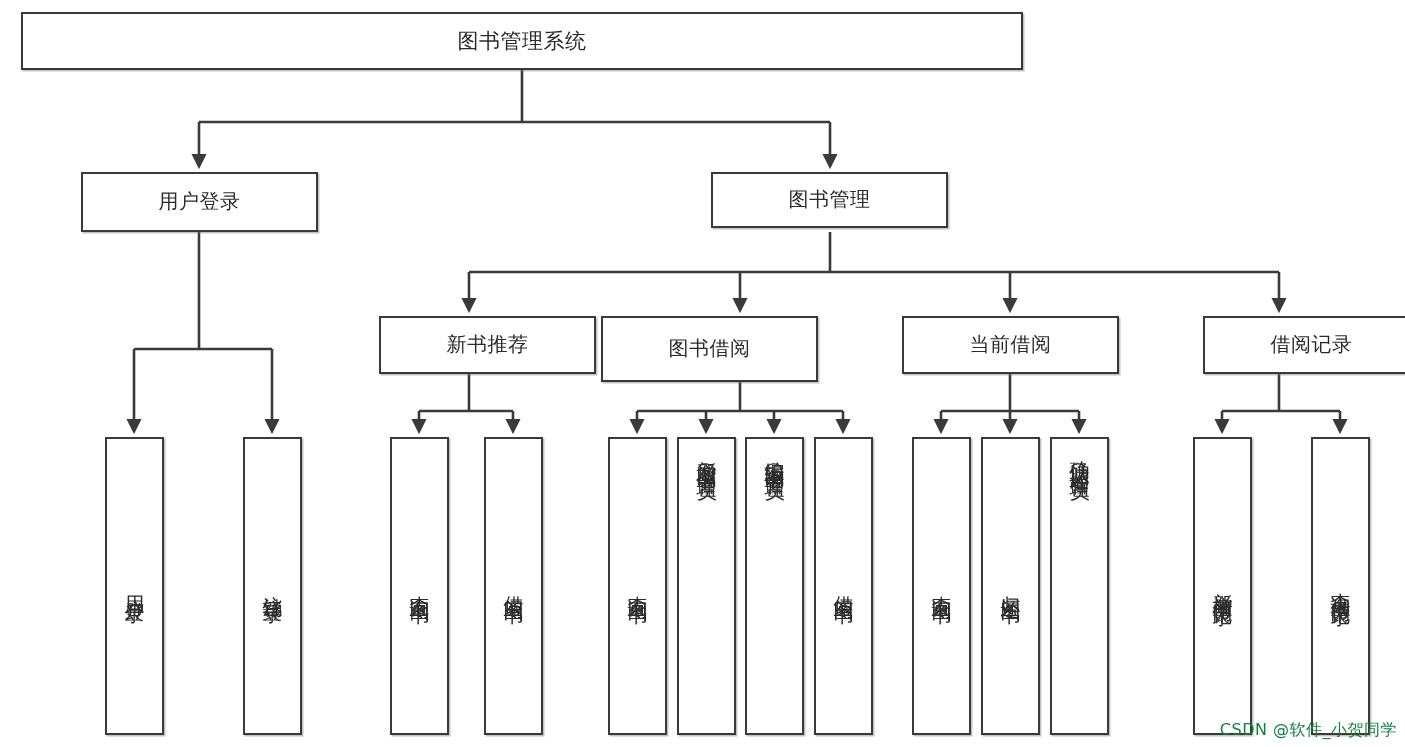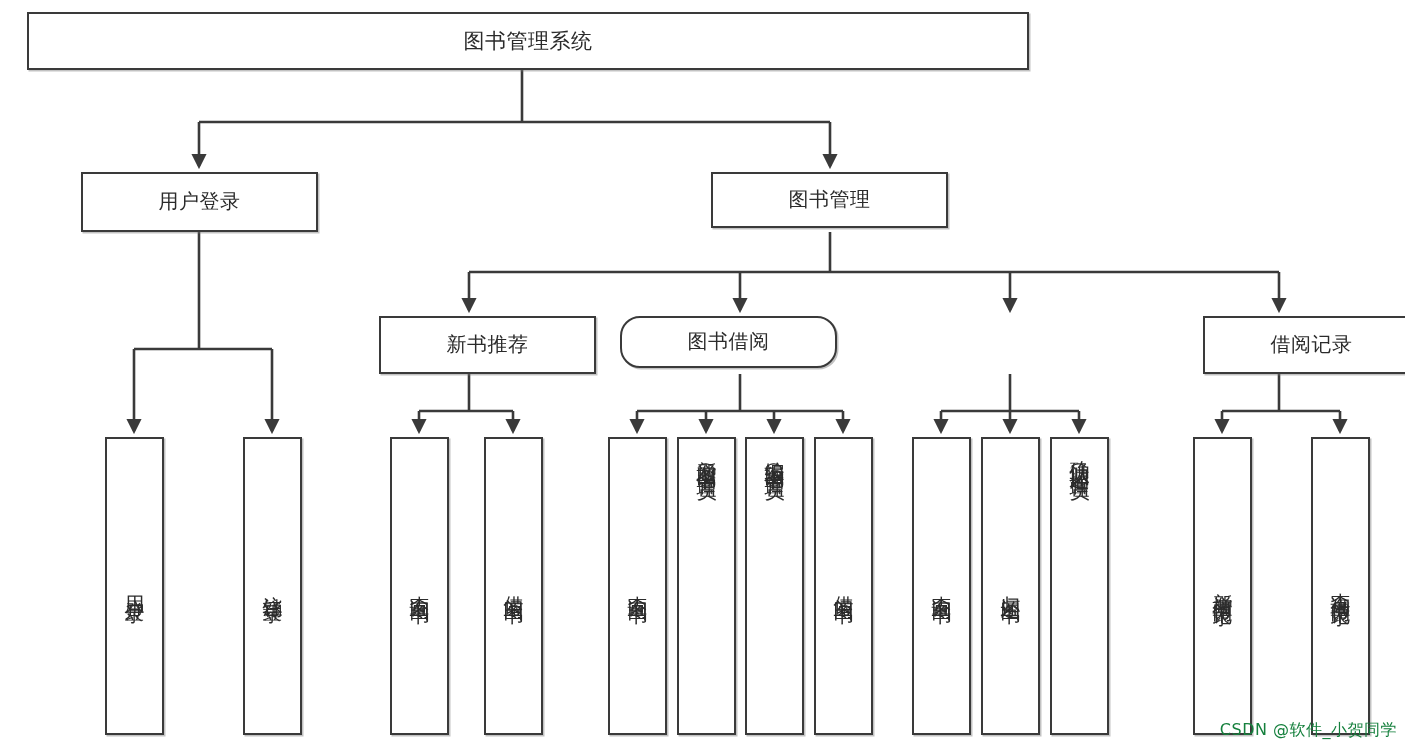--- a/index.html
+++ b/index.html
@@ -119,36 +119,39 @@
       <path d="M 1010 411 L 1010 431" marker-end="url(#arrow)"></path>
       <path d="M 1079 411 L 1079 431" marker-end="url(#arrow)"></path>
 
       <path d="M 1279 374 L 1279 411"></path>
       <path d="M 1222 411 L 1340 411"></path>
       <path d="M 1222 411 L 1222 431" marker-end="url(#arrow)"></path>
       <path d="M 1340 411 L 1340 431" marker-end="url(#arrow)"></path>
     </g>
   </svg>
 
-  <div class="node root" style="left:21px;top:12px;width:1002px;height:58px;margin-left:6px;">
+  <div class="node root" style="left:21px;top:12px;width:1002px;height:58px;">
     <span class="lbl">图书管理系统</span>
   </div>
 
   <div class="node" style="left:81px;top:172px;width:237px;height:60px;">
     <span class="lbl">用户登录</span>
   </div>
   <div class="node" style="left:711px;top:172px;width:237px;height:56px;font-family:Liberation Serif, serif;">
     <span class="lbl">图书管理</span>
   </div>
 
   <div class="node" style="left:379px;top:316px;width:217px;height:58px;">
     <span class="lbl">新书推荐</span>
   </div>
-  <div class="node" style="left:620px;top:316px;width:217px;height:52px;border-radius:20px;">
+  <div class="node" style="left:601px;top:316px;width:217px;height:66px;">
     <span class="lbl">图书借阅</span>
+  </div>
+  <div class="node" style="left:902px;top:316px;width:217px;height:58px;">
+    <span class="lbl">当前借阅</span>
   </div>
   <div class="node" style="left:1171px;top:316px;width:217px;height:58px;margin-left:32px;">
     <span class="lbl">借阅记录</span>
   </div>
 
   <div class="node vert mid" style="left:105px;top:437px;width:59px;height:298px;">
     <span class="lbl">用户登录</span>
   </div>
   <div class="node vert mid" style="left:243px;top:437px;width:59px;height:298px;">
     <span class="lbl">注销登录</span>

